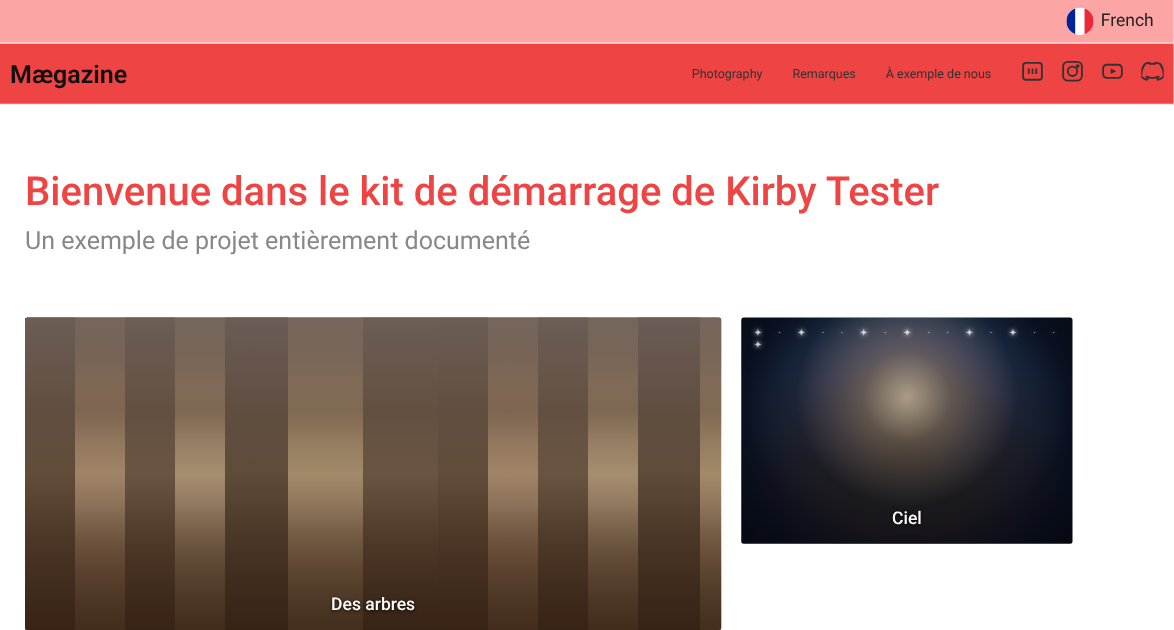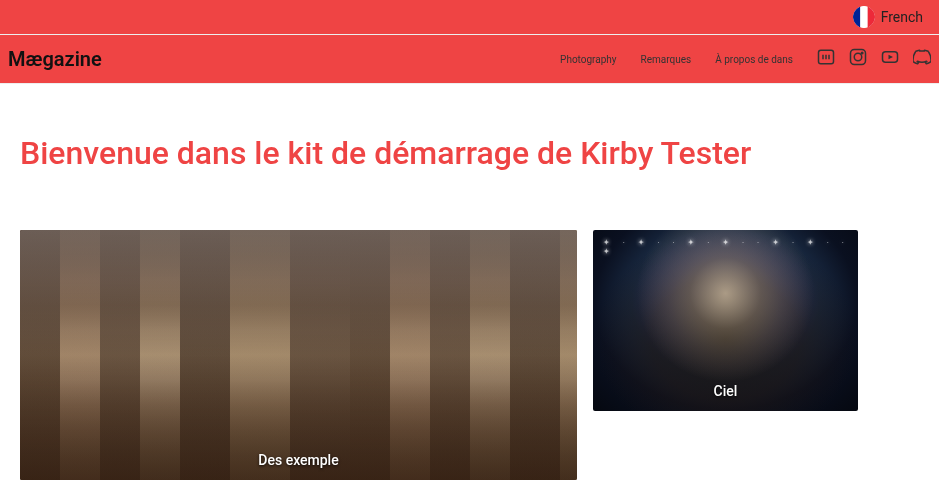--- a/index.html
+++ b/index.html
@@ -17,21 +17,21 @@
       overflow-x: hidden;
     }
 
     
     .top-bar {
       display: flex;
       justify-content: flex-end;
       align-items: center;
       padding: 6px 16px;
       border-bottom: 1px solid #eee;
-      background: #ef4444;
+      background: #fca5a5;
     }
 
     .language-selector {
       display: flex;
       align-items: center;
       gap: 6px;
       cursor: pointer;
       font-size: 14px;
       color: #222;
     }
@@ -263,21 +263,21 @@
     <span>French</span>
   </div>
 </div>
 
 <header class="header">
   <a class="logo">Mægazine</a>
 
   <nav class="nav">
     <a class="nav-link">Photography</a>
     <a class="nav-link">Remarques</a>
-    <a class="nav-link">À propos de dans</a>
+    <a class="nav-link">À exemple de nous</a>
 
     <div class="nav-icons">
       <span class="nav-icon" title="Mastodon">
         <svg width="18" height="18" viewBox="0 0 24 24" fill="none" stroke="#333" stroke-width="2">
           <rect x="2" y="3" width="20" height="18" rx="3"></rect>
           <path d="M8 9v6M12 9v6M16 9v6"></path>
         </svg>
       </span>
       <span class="nav-icon" title="Instagram">
         <svg width="18" height="18" viewBox="0 0 24 24" fill="none" stroke="#333" stroke-width="2">
@@ -296,27 +296,28 @@
         <svg width="18" height="18" viewBox="0 0 24 24" fill="none" stroke="#333" stroke-width="2">
           <path d="M20.317 4.37a19.791 19.791 0 00-4.885-1.515.074.074 0 00-.079.037c-.21.375-.444.864-.608 1.25a18.27 18.27 0 00-5.487 0 12.64 12.64 0 00-.617-1.25.077.077 0 00-.079-.037A19.736 19.736 0 003.677 4.37a.07.07 0 00-.032.027C.533 9.046-.32 13.58.099 18.057a.082.082 0 00.031.057 19.9 19.9 0 005.993 3.03.078.078 0 00.084-.028c.462-.63.874-1.295 1.226-1.994a.076.076 0 00-.041-.106 13.107 13.107 0 01-1.872-.892.077.077 0 01-.008-.128 10.2 10.2 0 00.372-.292.074.074 0 01.077-.01c3.928 1.793 8.18 1.793 12.062 0a.074.074 0 01.078.01c.12.098.246.198.373.292a.077.077 0 01-.006.127 12.299 12.299 0 01-1.873.892.077.077 0 00-.041.107c.36.698.772 1.362 1.225 1.993a.076.076 0 00.084.028 19.839 19.839 0 006.002-3.03.077.077 0 00.032-.054c.5-5.177-.838-9.674-3.549-13.66a.061.061 0 00-.031-.03z"></path>
         </svg>
       </span>
     </div>
   </nav>
 </header>
 
 <section class="hero">
   <h1 class="hero-title">Bienvenue dans le kit de démarrage de Kirby Tester</h1>
+  <p class="hero-subtitle">Un exemple de projet entièrement documenté</p>
 </section>
 
 <div class="image-grid">
 
   <div class="image-card image-card-large img-sequoia">
     <div class="image-placeholder">
-      <span class="image-label">Des exemple</span>
+      <span class="image-label">Des arbres</span>
     </div>
   </div>
 
   <div class="image-card image-card-small img-sky">
     <div class="image-placeholder">
       <span class="image-label">Ciel</span>
     </div>
   </div>
 </div>
 

